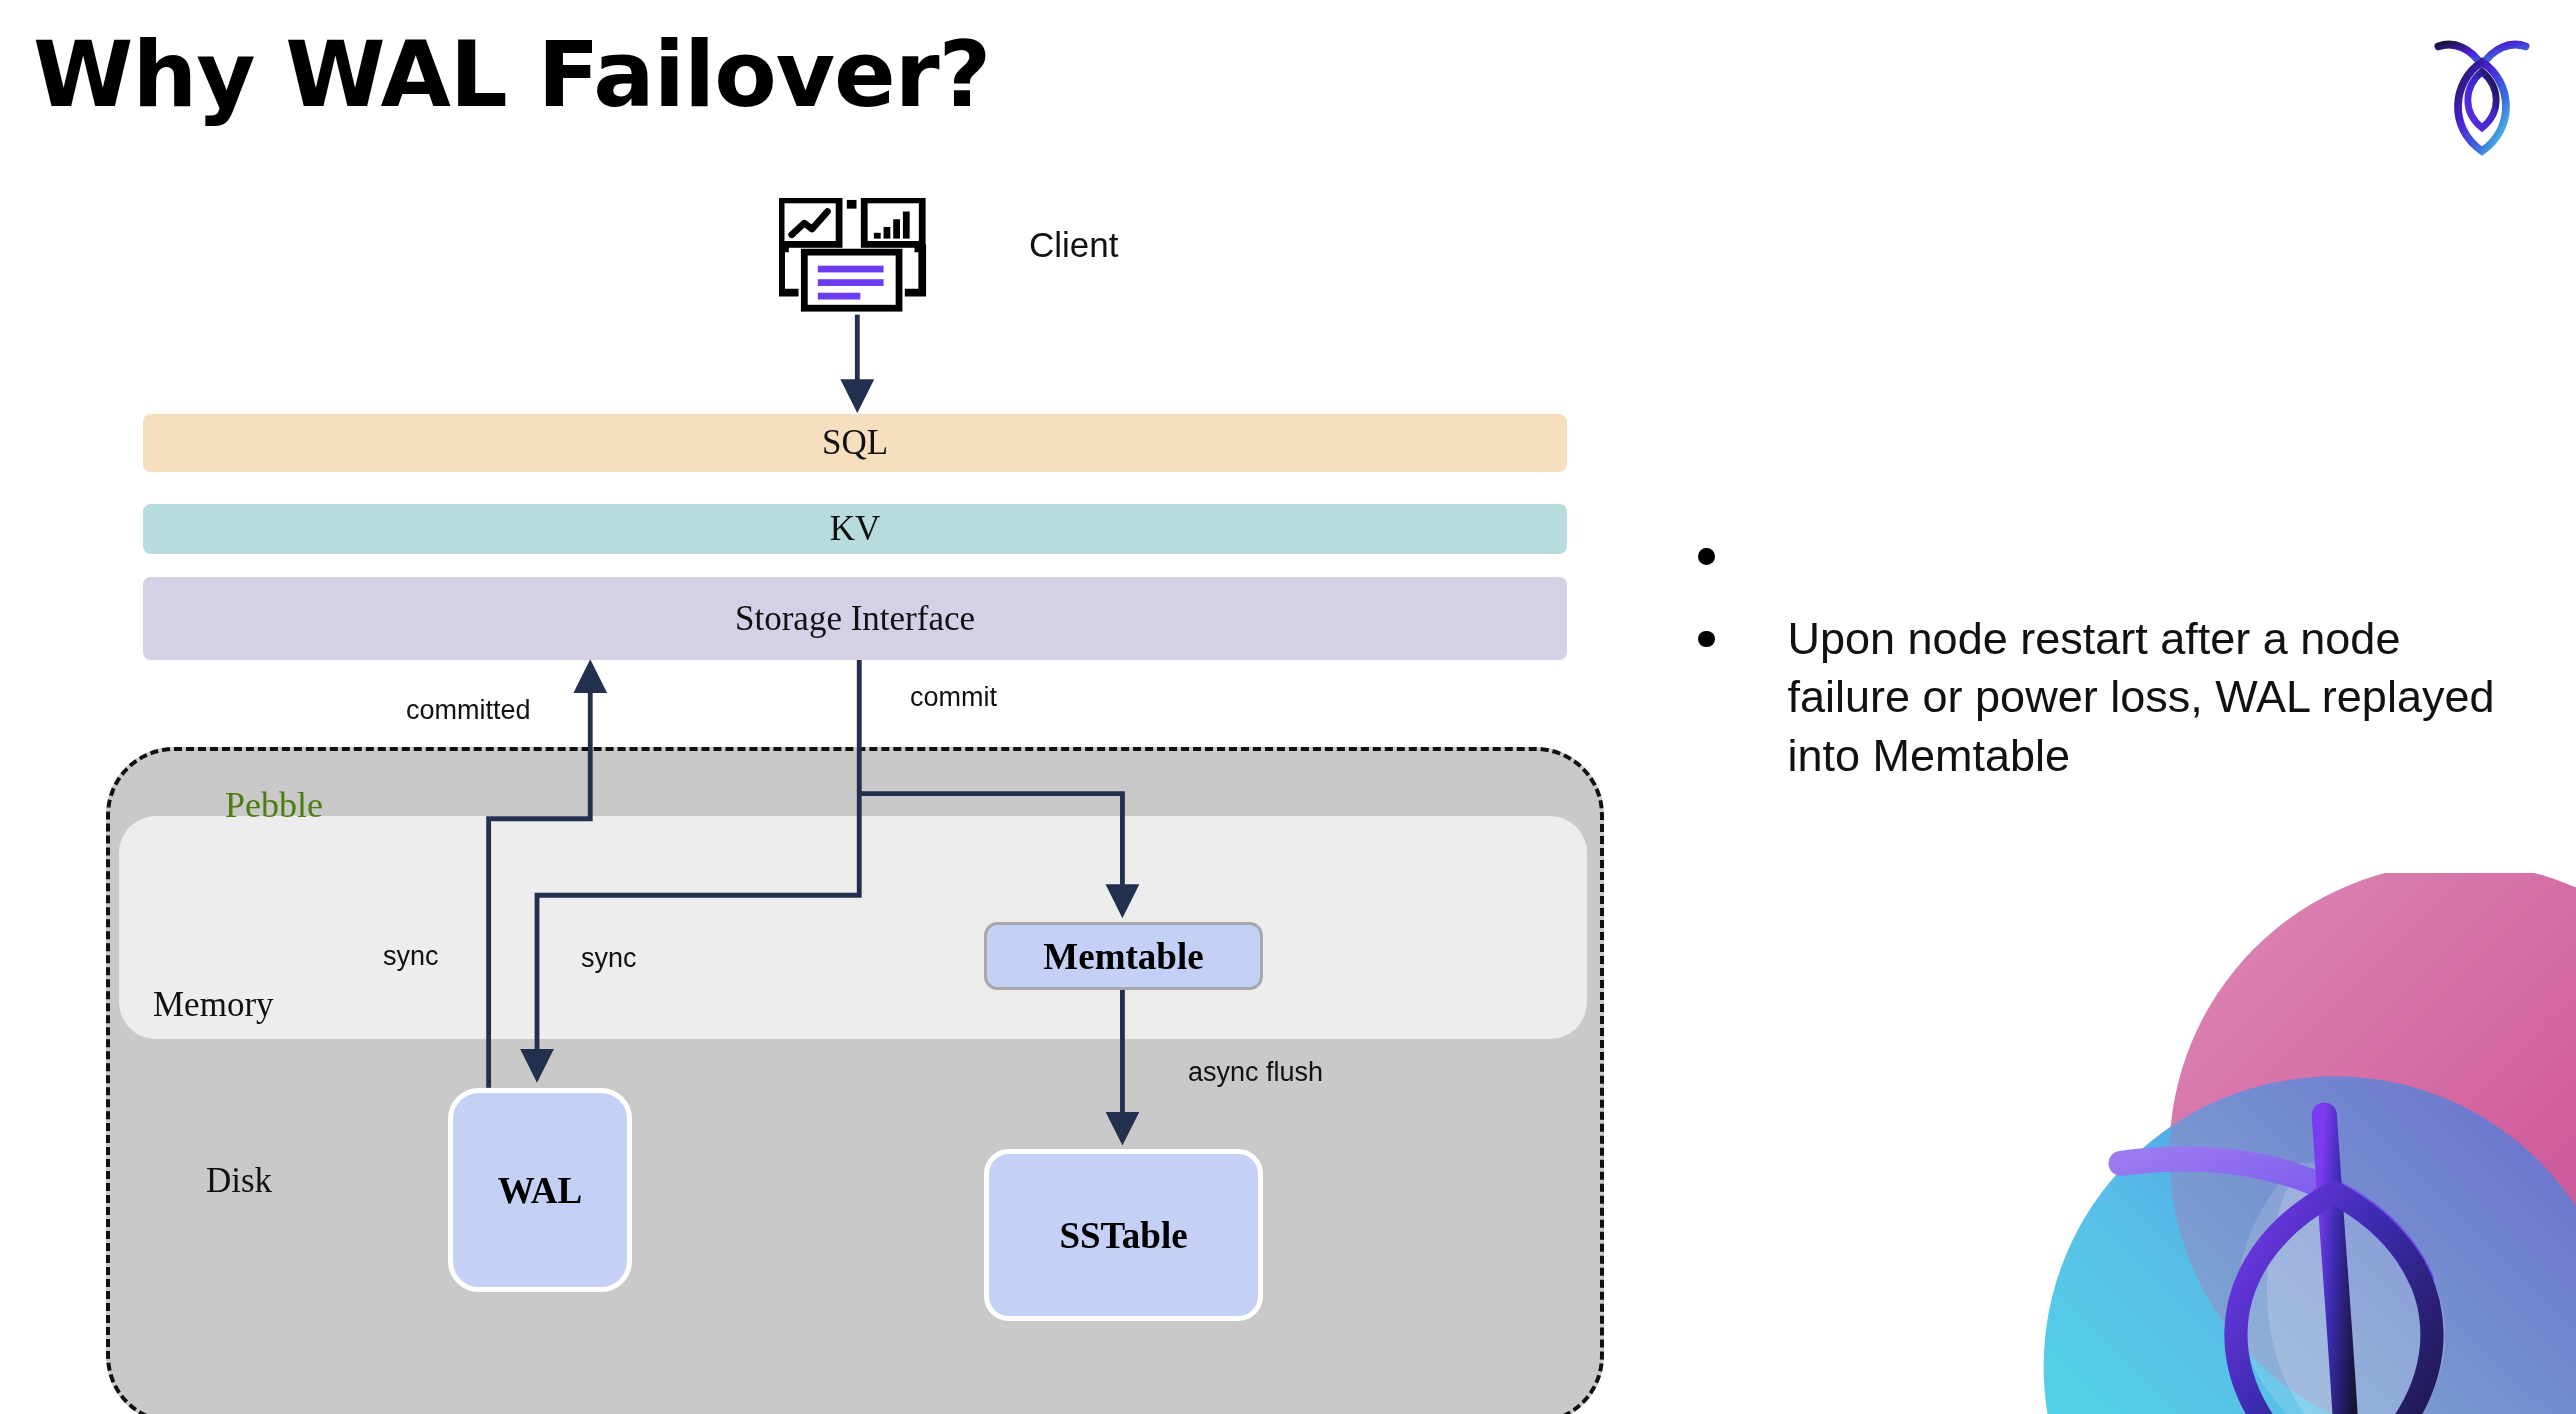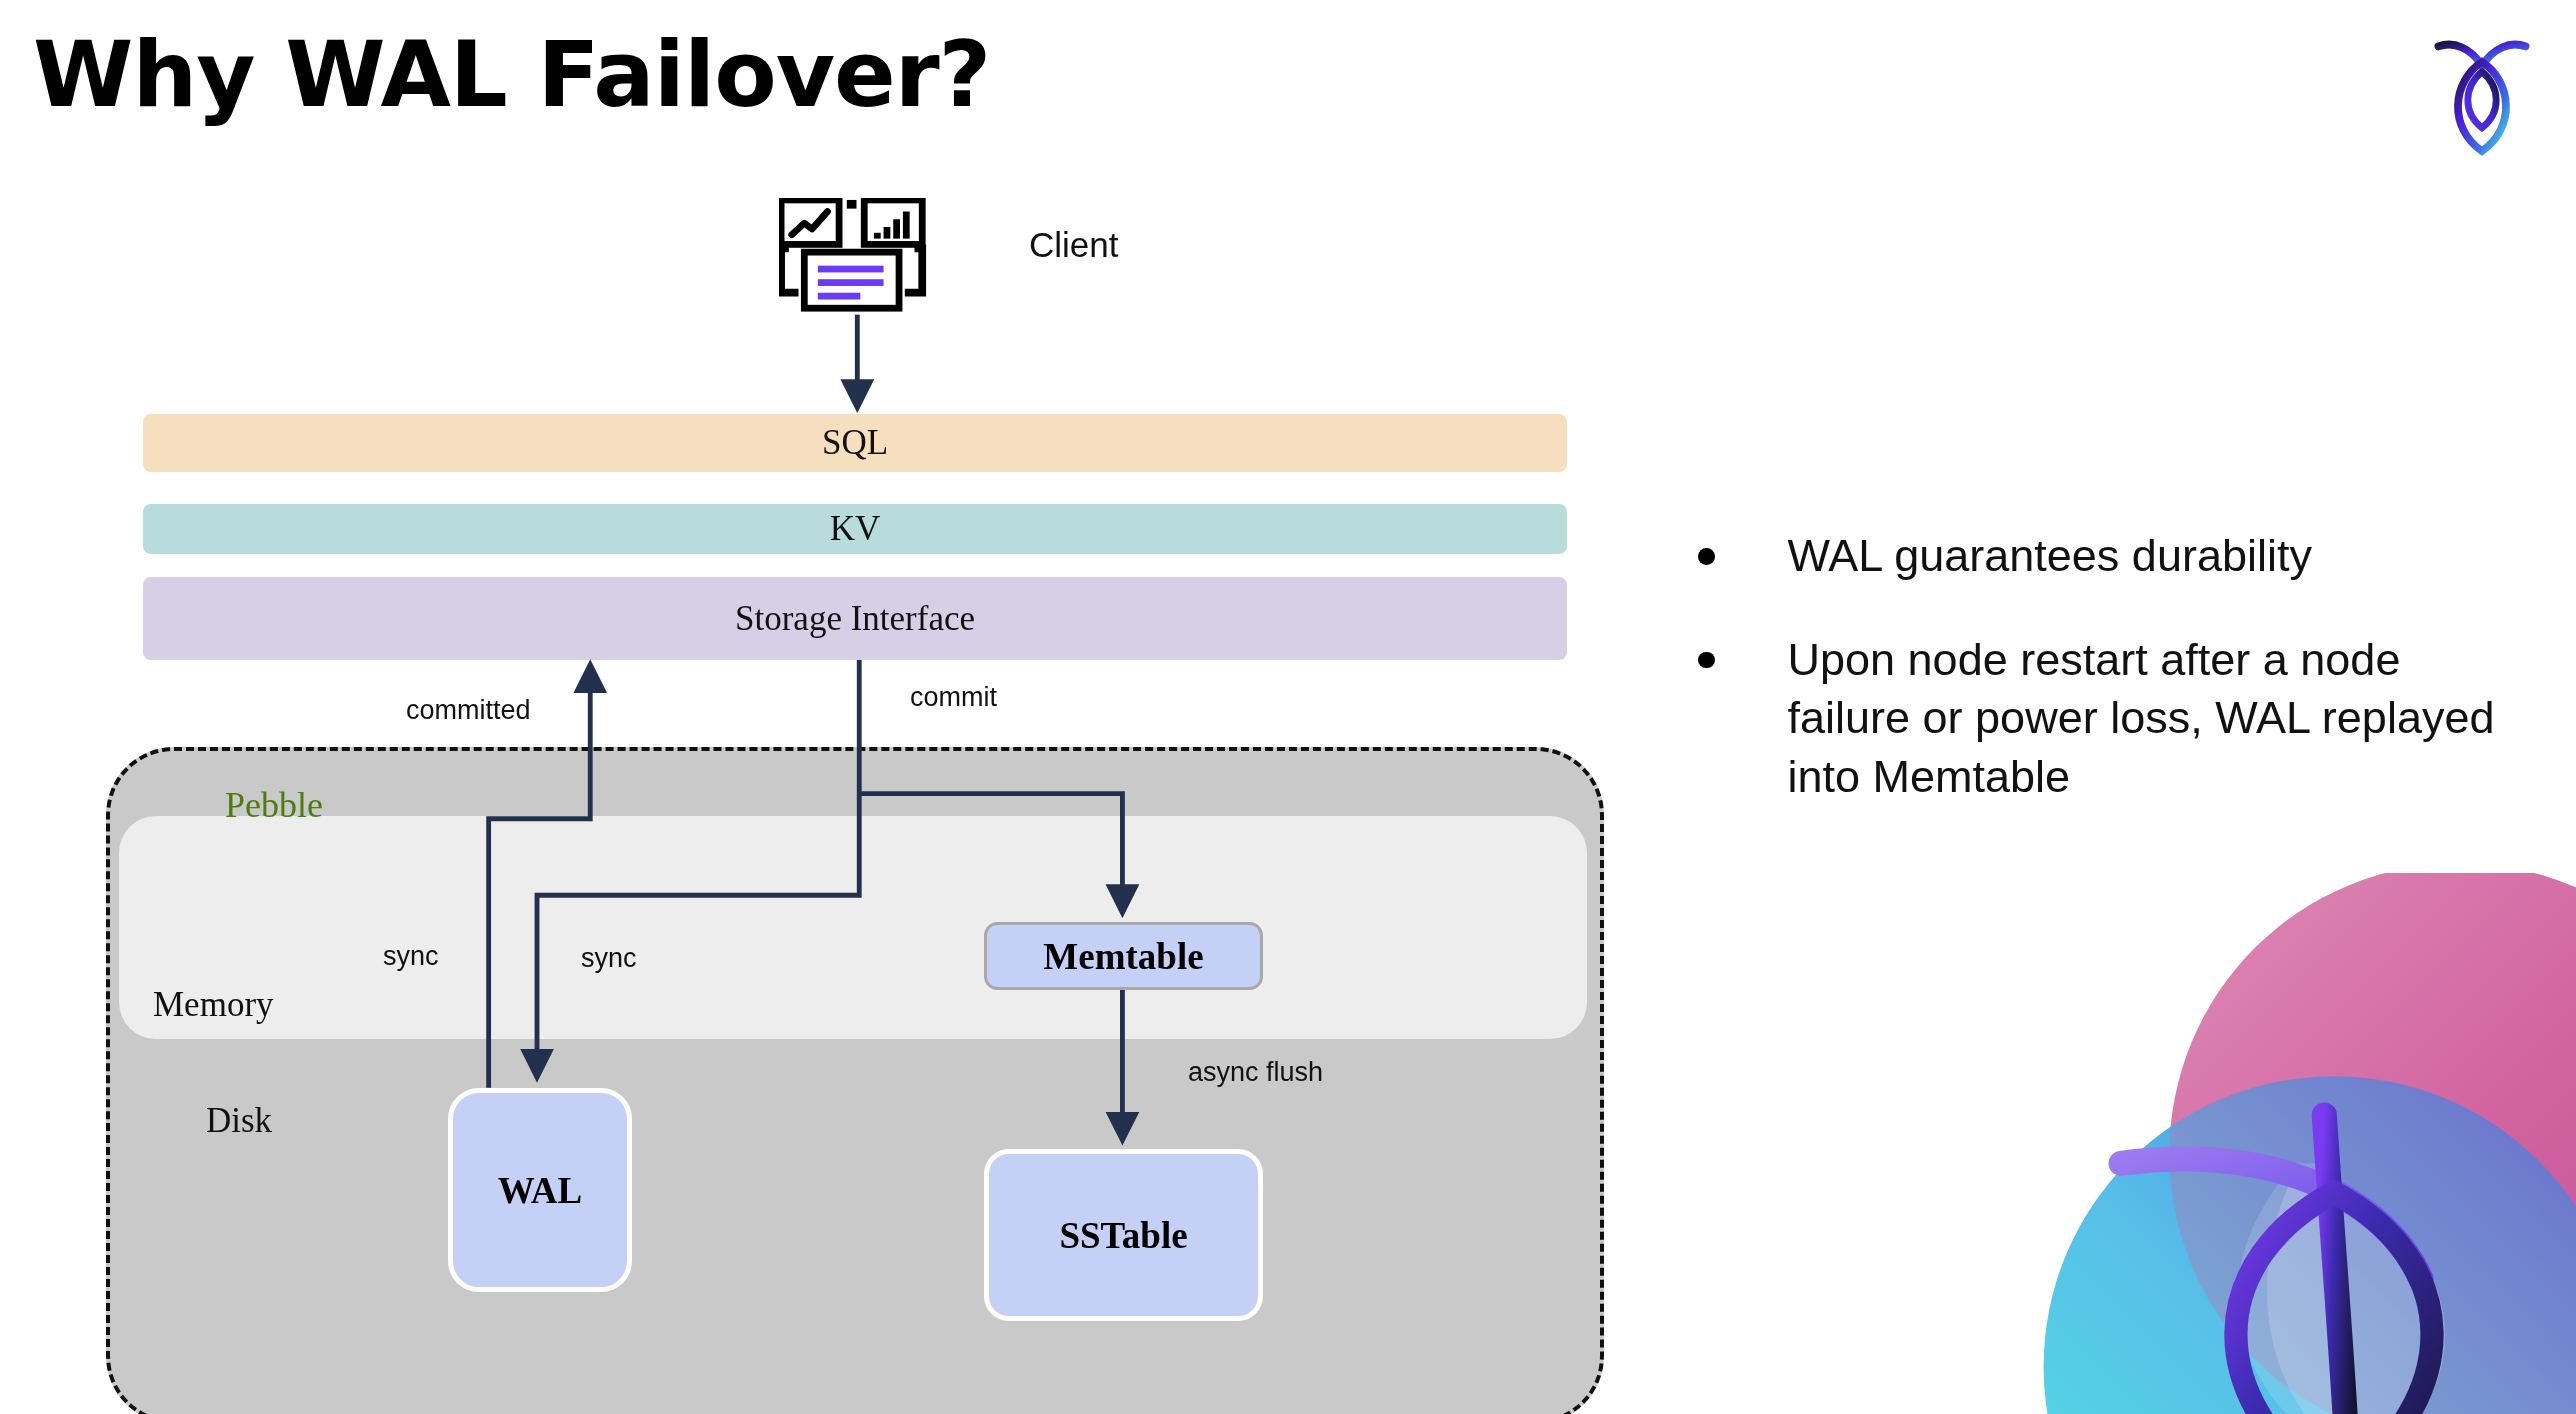--- a/index.html
+++ b/index.html
@@ -65,21 +65,21 @@
     position:absolute; left:119px; top:816px;
     width:1468px; height:223px;
     background:#EDEDED;
     border-radius:37px;
   }
   #memory-label{
     position:absolute; left:153px; top:985px;
     font-family:"Liberation Serif", serif; font-size:35px; color:#111;
   }
   #disk-label{
-    position:absolute; left:206px; top:1101px;
+    position:absolute; left:206px; top:1161px;
     font-family:"Liberation Serif", serif; font-size:35px; color:#111;
   }
 
   
   .data-box{
     position:absolute;
     background:#C5D0F7;
     display:flex; align-items:center; justify-content:center;
     font-family:"Liberation Serif", serif;
     font-weight:700;
@@ -274,20 +274,19 @@
   <div class="edge-label" id="lbl-committed">committed</div>
   <div class="edge-label" id="lbl-commit">commit</div>
   <div class="edge-label" id="lbl-sync-1">sync</div>
   <div class="edge-label" id="lbl-sync-2">sync</div>
   <div class="edge-label" id="lbl-asyncflush">async flush</div>
 </div>
 
 <div id="bullets">
   <div class="bullet-row">
     <span class="bullet-dot"></span>
-    <span class="bullet-text">WAL guarantees durability</span>
   </div>
   <div class="bullet-row">
     <span class="bullet-dot"></span>
     <span class="bullet-text">Upon node restart after a node failure or power loss, WAL replayed into Memtable</span>
   </div>
 </div>
 
 
 </body></html>

